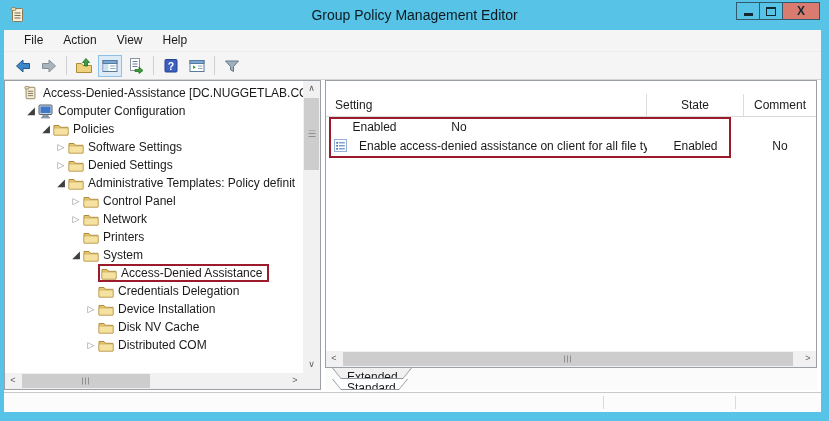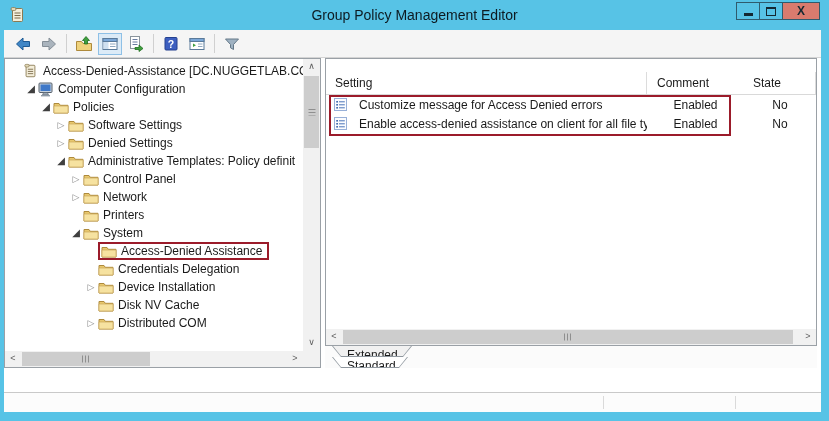--- a/index.html
+++ b/index.html
@@ -166,20 +166,26 @@
         </div>
       <div class="win-btn max">
           <span class="glyph-max"></span>
         </div>
       <div class="win-btn close">X</div>
     </div>
   </div>
 
   <div class="content">
 
+    <div class="menubar">
+        <span class="menu-item">File</span>
+        <span class="menu-item">Action</span>
+        <span class="menu-item">View</span>
+        <span class="menu-item">Help</span>
+      </div>
 
     <div class="toolbar">
       <div class="tb-btn">
         <svg width="18" height="18" viewBox="0 0 18 18">
           <path d="M9 3 L2.5 9 L9 15 V11.5 H15.5 V6.5 H9 Z" fill="#3f86c6" stroke="#1d5a94" stroke-width="1"></path>
         </svg>
       </div>
       <div class="tb-btn">
         <svg width="18" height="18" viewBox="0 0 18 18">
           <path d="M9 3 L15.5 9 L9 15 V11.5 H2.5 V6.5 H9 Z" fill="#aab4bd" stroke="#848e97" stroke-width="1"></path>
@@ -409,39 +415,25 @@
               <span class="grip-h"></span>
             </div>
           <div class="sb-arrow right">&gt;</div>
         </div>
         <div class="sb-corner"></div>
       </div>
 
       <div class="pane right-pane">
         <div class="list-header">
           <div class="hcell setting">Setting</div>
+          <div class="hcell state">State</div>
           <div class="hcell comment">Comment</div>
-          <div class="hcell state">State</div>
         </div>
         <div class="list-rows">
           <div class="list-row">
-              <div class="cell setting">
-                <span style="display: inline-flex; margin-right: 6px;">
-                  <svg width="13" height="13" viewBox="0 0 13 13">
-                    <rect x="0.5" y="0.5" width="12" height="12" fill="#fbfcfe" stroke="#98b0d8"></rect>
-                    <rect x="2.3" y="3" width="1.6" height="1.6" fill="#2f5fa8"></rect>
-                    <rect x="2.3" y="6" width="1.6" height="1.6" fill="#2f5fa8"></rect>
-                    <rect x="2.3" y="9" width="1.6" height="1.6" fill="#2f5fa8"></rect>
-                    <rect x="5" y="3.3" width="5.8" height="1" fill="#4a74b8"></rect>
-                    <rect x="5" y="6.3" width="5.8" height="1" fill="#4a74b8"></rect>
-                    <rect x="5" y="9.3" width="5.8" height="1" fill="#4a74b8"></rect>
-                  </svg>
-                </span>
-                <span>Customize message for Access Denied errors</span>
-              </div>
               <div class="cell state">Enabled</div>
               <div class="cell comment">No</div>
             </div>
             <div class="list-row">
               <div class="cell setting">
                 <span style="display: inline-flex; margin-right: 6px;">
                   <svg width="13" height="13" viewBox="0 0 13 13">
                     <rect x="0.5" y="0.5" width="12" height="12" fill="#fbfcfe" stroke="#98b0d8"></rect>
                     <rect x="2.3" y="3" width="1.6" height="1.6" fill="#2f5fa8"></rect>
                     <rect x="2.3" y="6" width="1.6" height="1.6" fill="#2f5fa8"></rect>

